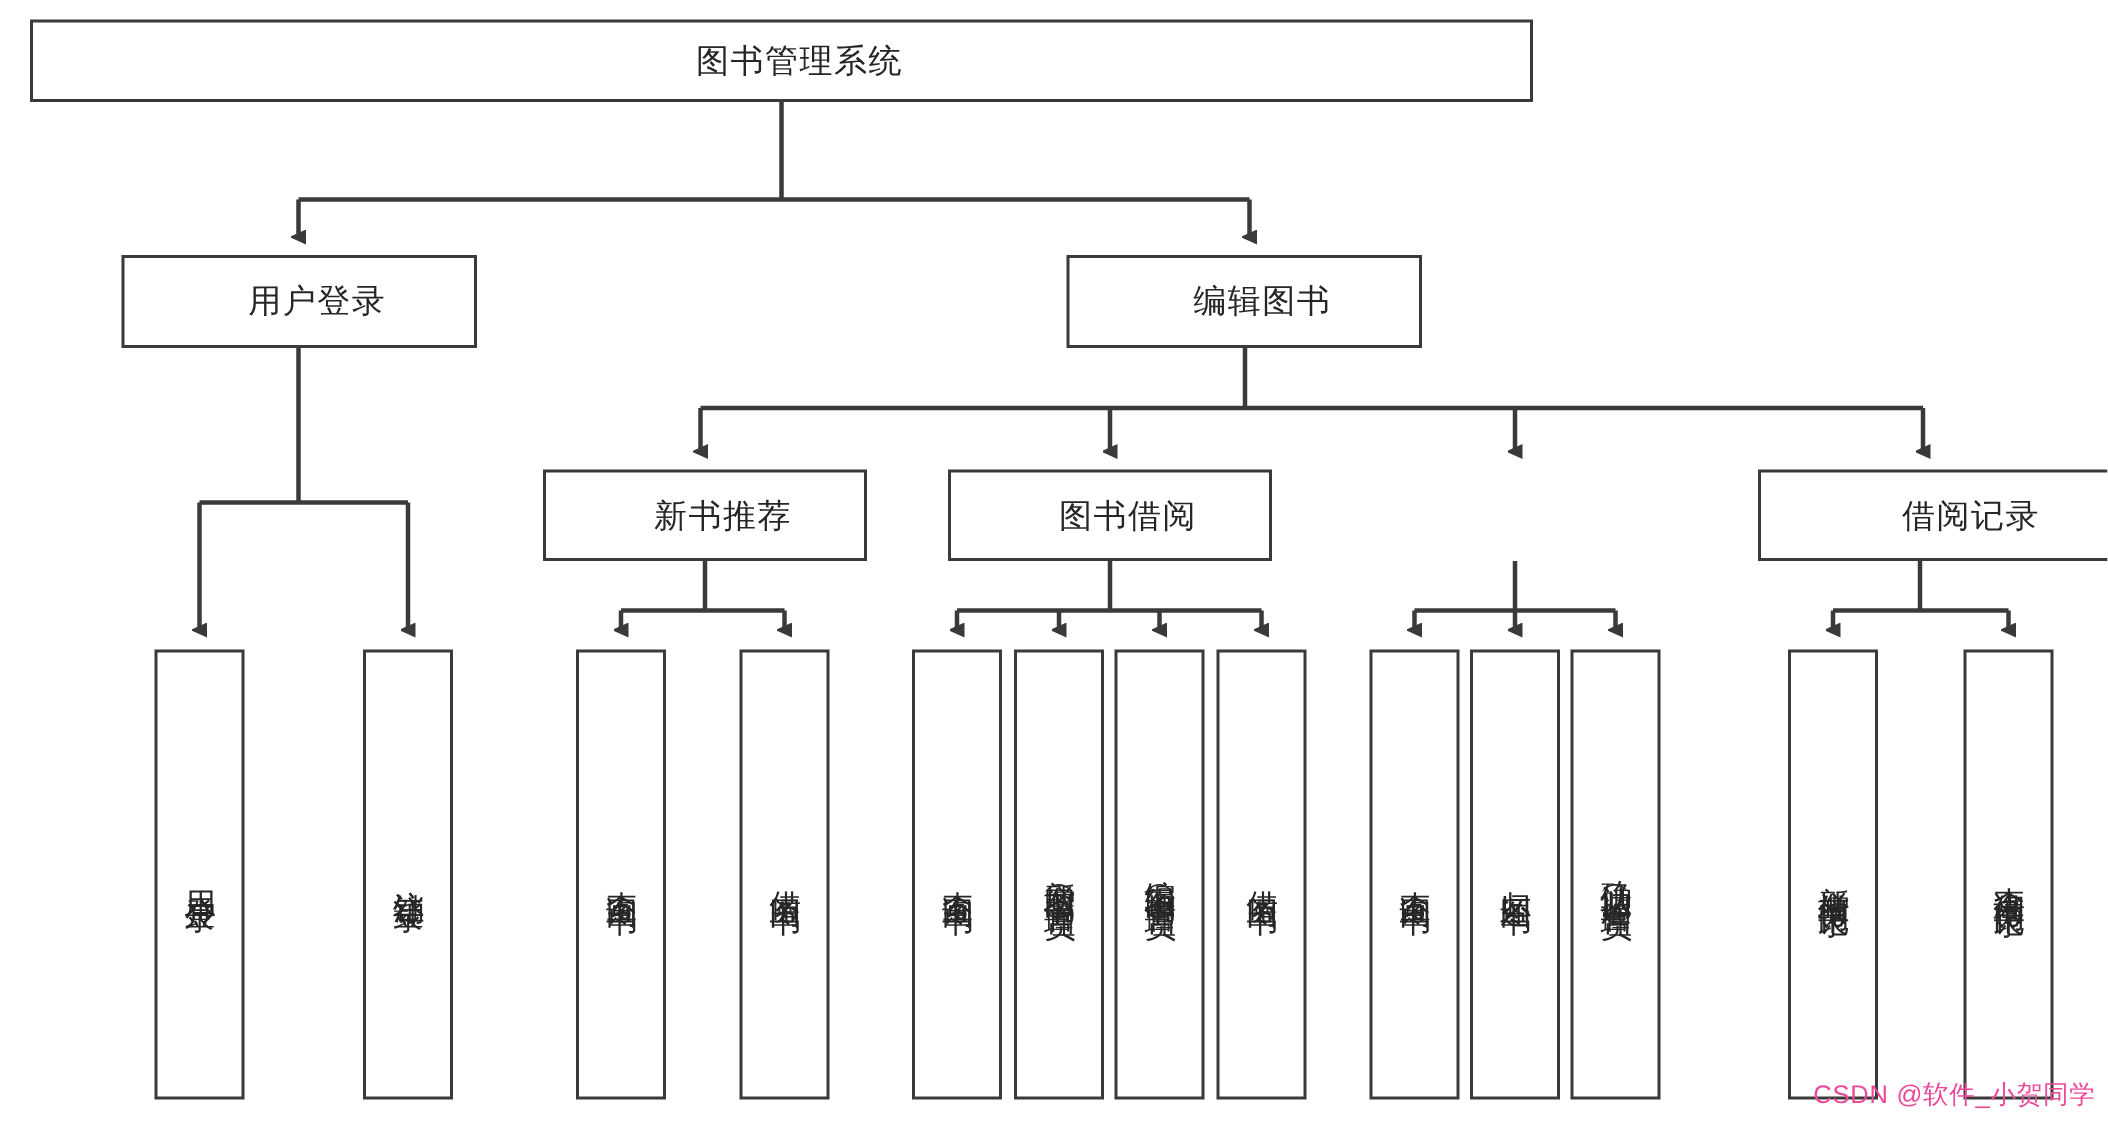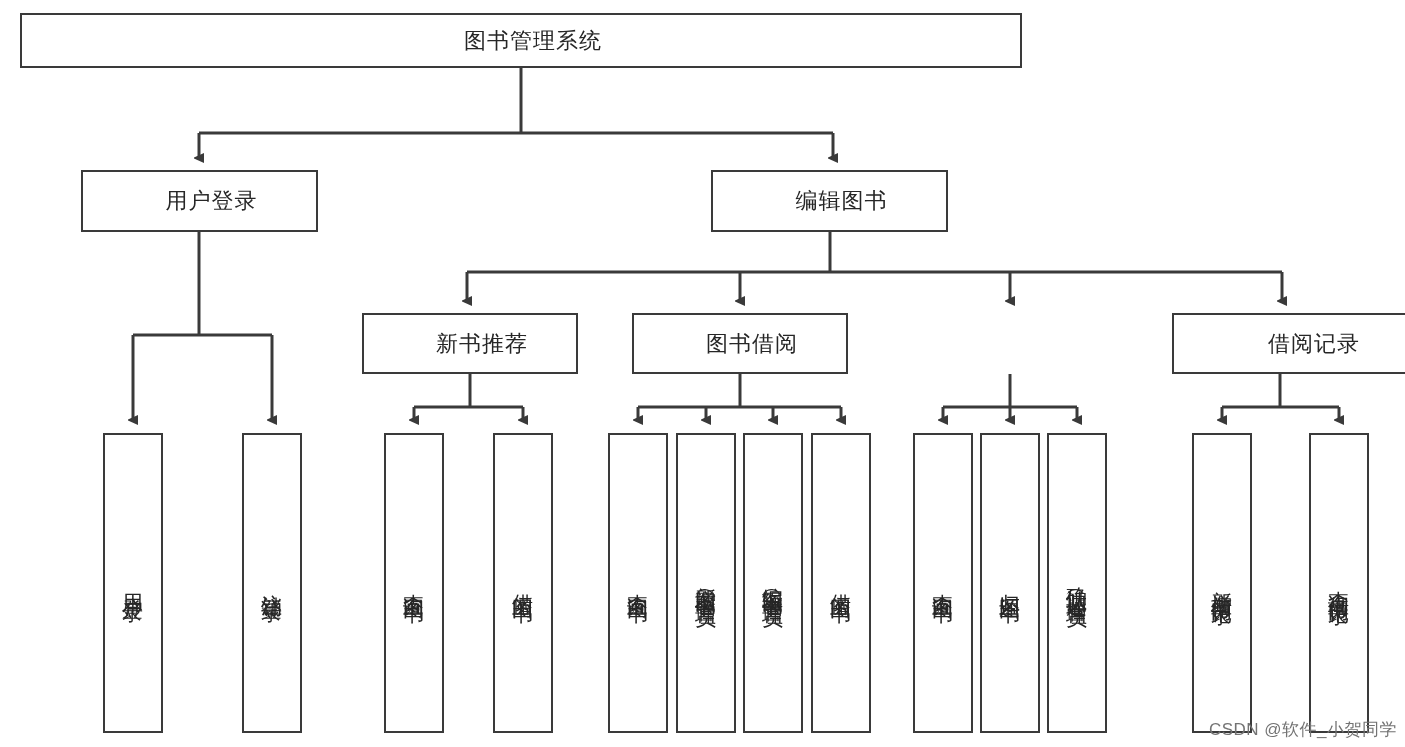--- a/index.html
+++ b/index.html
@@ -56,21 +56,21 @@
     max-height: 100%;
   }
   .root-node {
     font-size: 23px;
   }
   .watermark {
     position: absolute;
     right: 8px;
     bottom: 6px;
     font-size: 17px;
-    color: #737373;
+    color: #ec4899;
     letter-spacing: 0.5px;
     white-space: nowrap;
   }
 </style>
 </head>
 <body>
 
 <div id="canvas">
 
   <svg class="edges" viewBox="0 0 1405 747" xmlns="http://www.w3.org/2000/svg">

